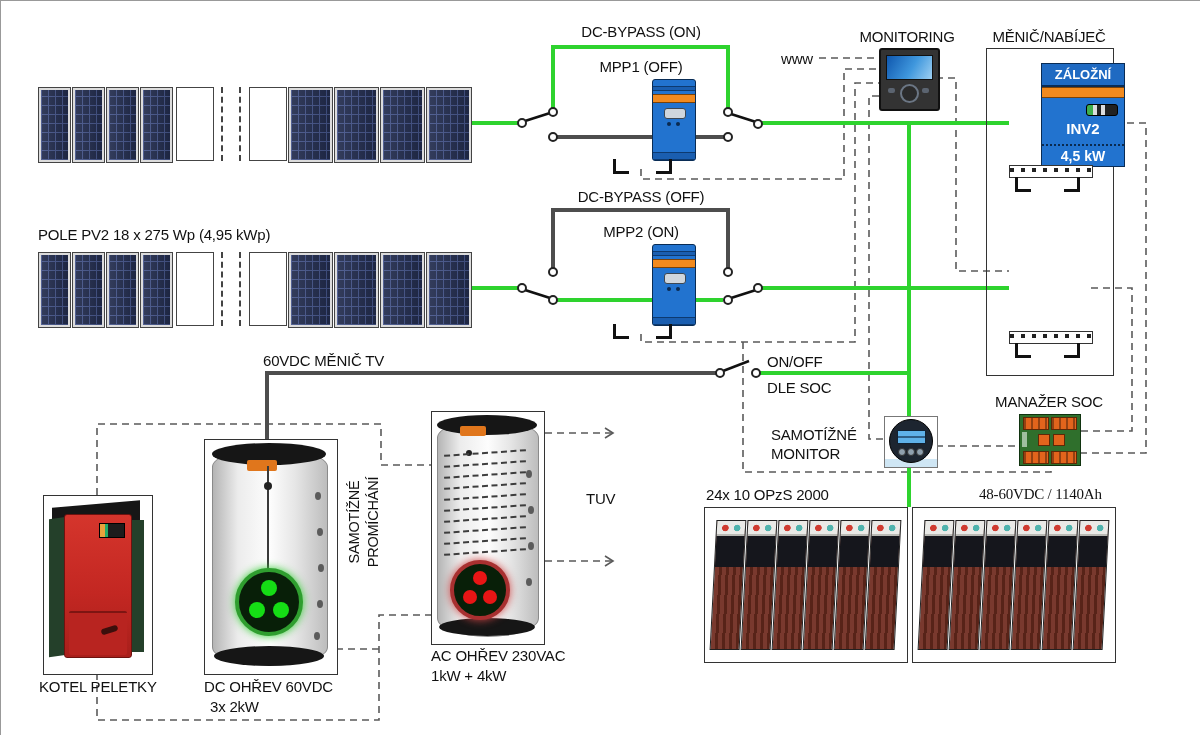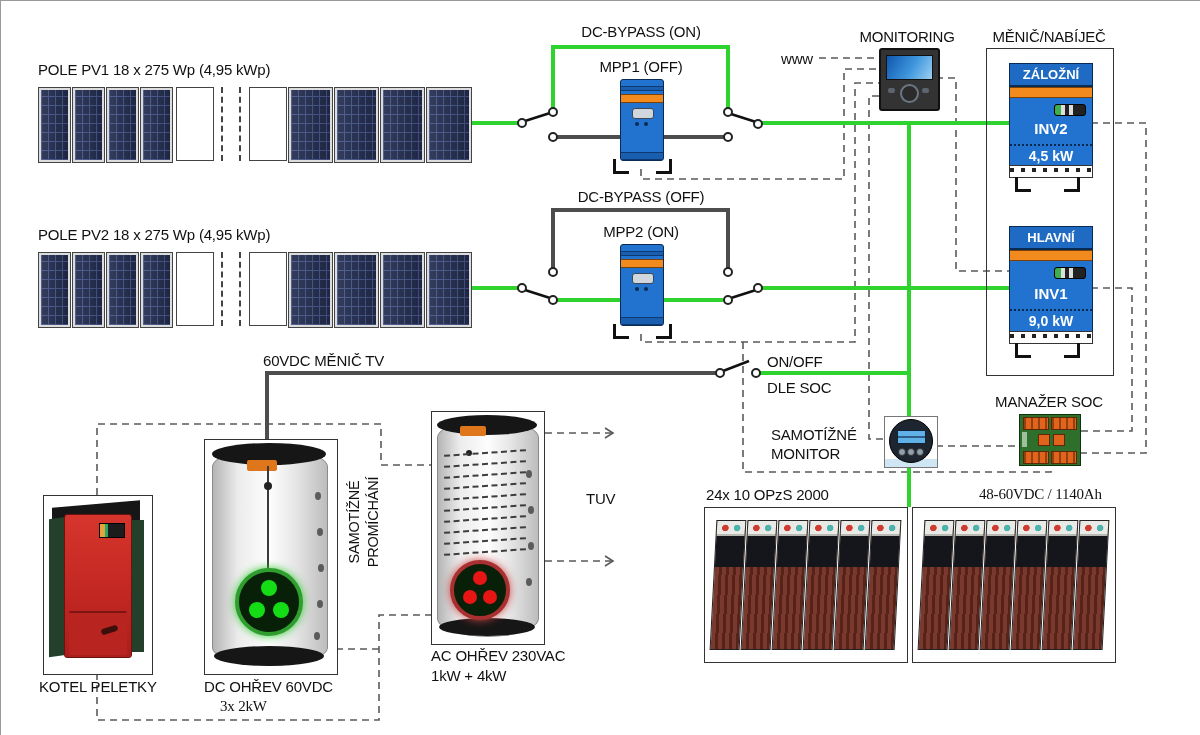--- a/index.html
+++ b/index.html
@@ -21,21 +21,21 @@
   .term{fill:#fff;stroke:#222;stroke-width:2;}
   
   .pv-panel{position:absolute;height:70px;background:
       linear-gradient(90deg,rgba(255,255,255,.08),rgba(0,0,0,.15)),
       repeating-linear-gradient(0deg,#46568c 0 1px,transparent 1px 9px),
       repeating-linear-gradient(90deg,#46568c 0 1px,transparent 1px 7px),#222c4e;
       border:2px solid #dcdcdc;outline:1.5px solid #444;}
   .pv-ghost{position:absolute;height:72px;background:#fff;border:1.5px solid #444;}
   .pv-break{position:absolute;height:74px;width:0;border-left:2.5px dashed #444;}
   
-  .bluebox{position:absolute;background:var(--device_blue,#2273cf);border:1.5px solid #092c55;border-radius:3px;}
+  .bluebox{position:absolute;background:var(--device_blue,#2273cf);border:1.5px solid #092c55;border-radius:3px;margin-left:32px;}
   .band{position:absolute;left:0;width:100%;background:#1a5eb0;border-top:1px solid #0d3a70;border-bottom:1px solid #0d3a70;}
   .ostripe{position:absolute;left:0;width:100%;background:var(--accent_orange,#f28a1e);border-top:1px solid #7a4208;border-bottom:1px solid #7a4208;}
   .disp{position:absolute;background:#cfd6dd;border:1px solid #3c4753;border-radius:3px;}
   .dots2{position:absolute;width:4px;height:4px;border-radius:50%;background:#0a2a50;}
   .devtxt{position:absolute;left:0;width:100%;text-align:center;color:#fff;font-weight:bold;}
   .hdr{position:absolute;left:0;width:100%;text-align:center;color:#fff;font-weight:bold;
        background:#1f6ac2;border-bottom:2px solid #092c55;}
   .termstrip{position:absolute;background:#fff;border:1px solid #333;
        background-image:repeating-linear-gradient(90deg,#222 0 4px,transparent 4px 11px);
        background-size:100% 4px;background-repeat:no-repeat;background-position:0 2px;}
@@ -210,28 +210,20 @@
       <div class="ostripe" style="top:23px;height:9px;"></div>
       <div class="disp" style="left:44px;top:40px;width:30px;height:10px;background:#222;border-color:#000;
            background-image:linear-gradient(90deg,#3fae4c 0 6px,#ddd 6px 10px,#222 10px 14px,#ddd 14px 18px,#222 18px);"></div>
       <div class="devtxt" style="top:56px;font-size:15px;">INV2</div>
       <div class="devtxt" style="top:80px;font-size:14px;border-top:2px dotted #0a2a50;padding-top:2px;">4,5 kW</div>
     </div>
     <div class="termstrip" style="left:1008px;top:164px;width:82px;height:11px;"></div>
     <div class="foot l abs" style="left:1014px;top:176px;"></div>
     <div class="foot r abs" style="left:1063px;top:176px;"></div>
 
-    <div class="bluebox" style="left:1008px;top:225px;width:82px;height:105px;border-radius:0;">
-      <div class="hdr" style="top:0;height:21px;font-size:13px;line-height:21px;">HLAVNÍ</div>
-      <div class="ostripe" style="top:23px;height:9px;"></div>
-      <div class="disp" style="left:44px;top:40px;width:30px;height:10px;background:#222;border-color:#000;
-           background-image:linear-gradient(90deg,#3fae4c 0 6px,#ddd 6px 10px,#222 10px 14px,#ddd 14px 18px,#222 18px);"></div>
-      <div class="devtxt" style="top:58px;font-size:15px;">INV1</div>
-      <div class="devtxt" style="top:82px;font-size:14px;border-top:2px dotted #0a2a50;padding-top:2px;">9,0 kW</div>
-    </div>
     <div class="termstrip" style="left:1008px;top:330px;width:82px;height:11px;"></div>
     <div class="foot l abs" style="left:1014px;top:342px;"></div>
     <div class="foot r abs" style="left:1063px;top:342px;"></div>
 
     <div class="bmpanel" style="left:883px;top:415px;width:52px;height:50px;">
       <div class="abs" style="left:0;bottom:0;width:100%;height:8px;background:#cfe6f4;"></div>
       <div class="bmgauge" style="left:4px;top:2px;width:42px;height:42px;">
         <div class="bmlcd" style="left:7px;top:10px;width:27px;height:12px;"></div>
         <div class="bmbtn" style="left:8px;top:28px;"></div>
         <div class="bmbtn" style="left:17px;top:28px;"></div>
@@ -325,40 +317,39 @@
       <div class="sidedot" style="left:94px;top:166px;"></div>
       <div class="helem" style="left:18px;top:148px;width:52px;height:52px;border:4px solid #a83030;box-shadow:0 0 8px #c44;">
         <div class="hdot" style="left:19px;top:7px;width:14px;height:14px;background:#e81515;"></div>
         <div class="hdot" style="left:9px;top:26px;width:14px;height:14px;background:#e81515;"></div>
         <div class="hdot" style="left:29px;top:26px;width:14px;height:14px;background:#e81515;"></div>
       </div>
     </div>
   </div>
 
   <div class="lyr txt">
-    <div class="lbl" style="left:37px;top:60px;">POLE PV1 18 x 275 Wp (4,95 kWp)</div>
     <div class="lbl" style="left:37px;top:225px;">POLE PV2 18 x 275 Wp (4,95 kWp)</div>
     <div class="lbl ctr" style="left:552px;top:22px;width:176px;">DC-BYPASS (ON)</div>
     <div class="lbl ctr" style="left:552px;top:57px;width:176px;">MPP1 (OFF)</div>
     <div class="lbl ctr" style="left:552px;top:187px;width:176px;">DC-BYPASS (OFF)</div>
     <div class="lbl ctr" style="left:552px;top:222px;width:176px;">MPP2 (ON)</div>
     <div class="lbl" style="left:780px;top:49px;">www</div>
     <div class="lbl ctr" style="left:856px;top:27px;width:100px;">MONITORING</div>
     <div class="lbl ctr" style="left:980px;top:27px;width:136px;">MĚNIČ/NABÍJEČ</div>
     <div class="lbl" style="left:262px;top:351px;">60VDC MĚNIČ TV</div>
     <div class="lbl" style="left:766px;top:352px;">ON/OFF</div>
     <div class="lbl" style="left:766px;top:378px;">DLE SOC</div>
     <div class="lbl" style="left:770px;top:425px;">SAMOTÍŽNÉ</div>
     <div class="lbl" style="left:770px;top:444px;">MONITOR</div>
     <div class="lbl ctr" style="left:988px;top:392px;width:120px;">MANAŽER SOC</div>
     <div class="lbl" style="left:705px;top:485px;">24x 10 OPzS 2000</div>
     <div class="lbl" style="left:978px;top:485px;font-family:Liberation Serif, serif;">48-60VDC / 1140Ah</div>
     <div class="lbl ctr" style="left:38px;top:677px;width:116px;">KOTEL PELETKY</div>
     <div class="lbl" style="left:203px;top:677px;">DC OHŘEV 60VDC</div>
-    <div class="lbl" style="left:219px;top:697px;font-family:Liberation Serif, serif;">3x 2kW</div>
+    <div class="lbl" style="left:209px;top:697px;">3x 2kW</div>
     <div class="lbl" style="left:430px;top:646px;">AC OHŘEV 230VAC</div>
     <div class="lbl" style="left:430px;top:666px;">1kW + 4kW</div>
     <div class="lbl" style="left:585px;top:489px;">TUV</div>
     <div class="lbl ctr rot" style="left:268px;top:502px;width:190px;font-size:14.5px;line-height:19px;">
       <div>SAMOTÍŽNÉ</div>
       <div>PROMÍCHÁNÍ</div>
     </div>
   </div>
 </div>
 

